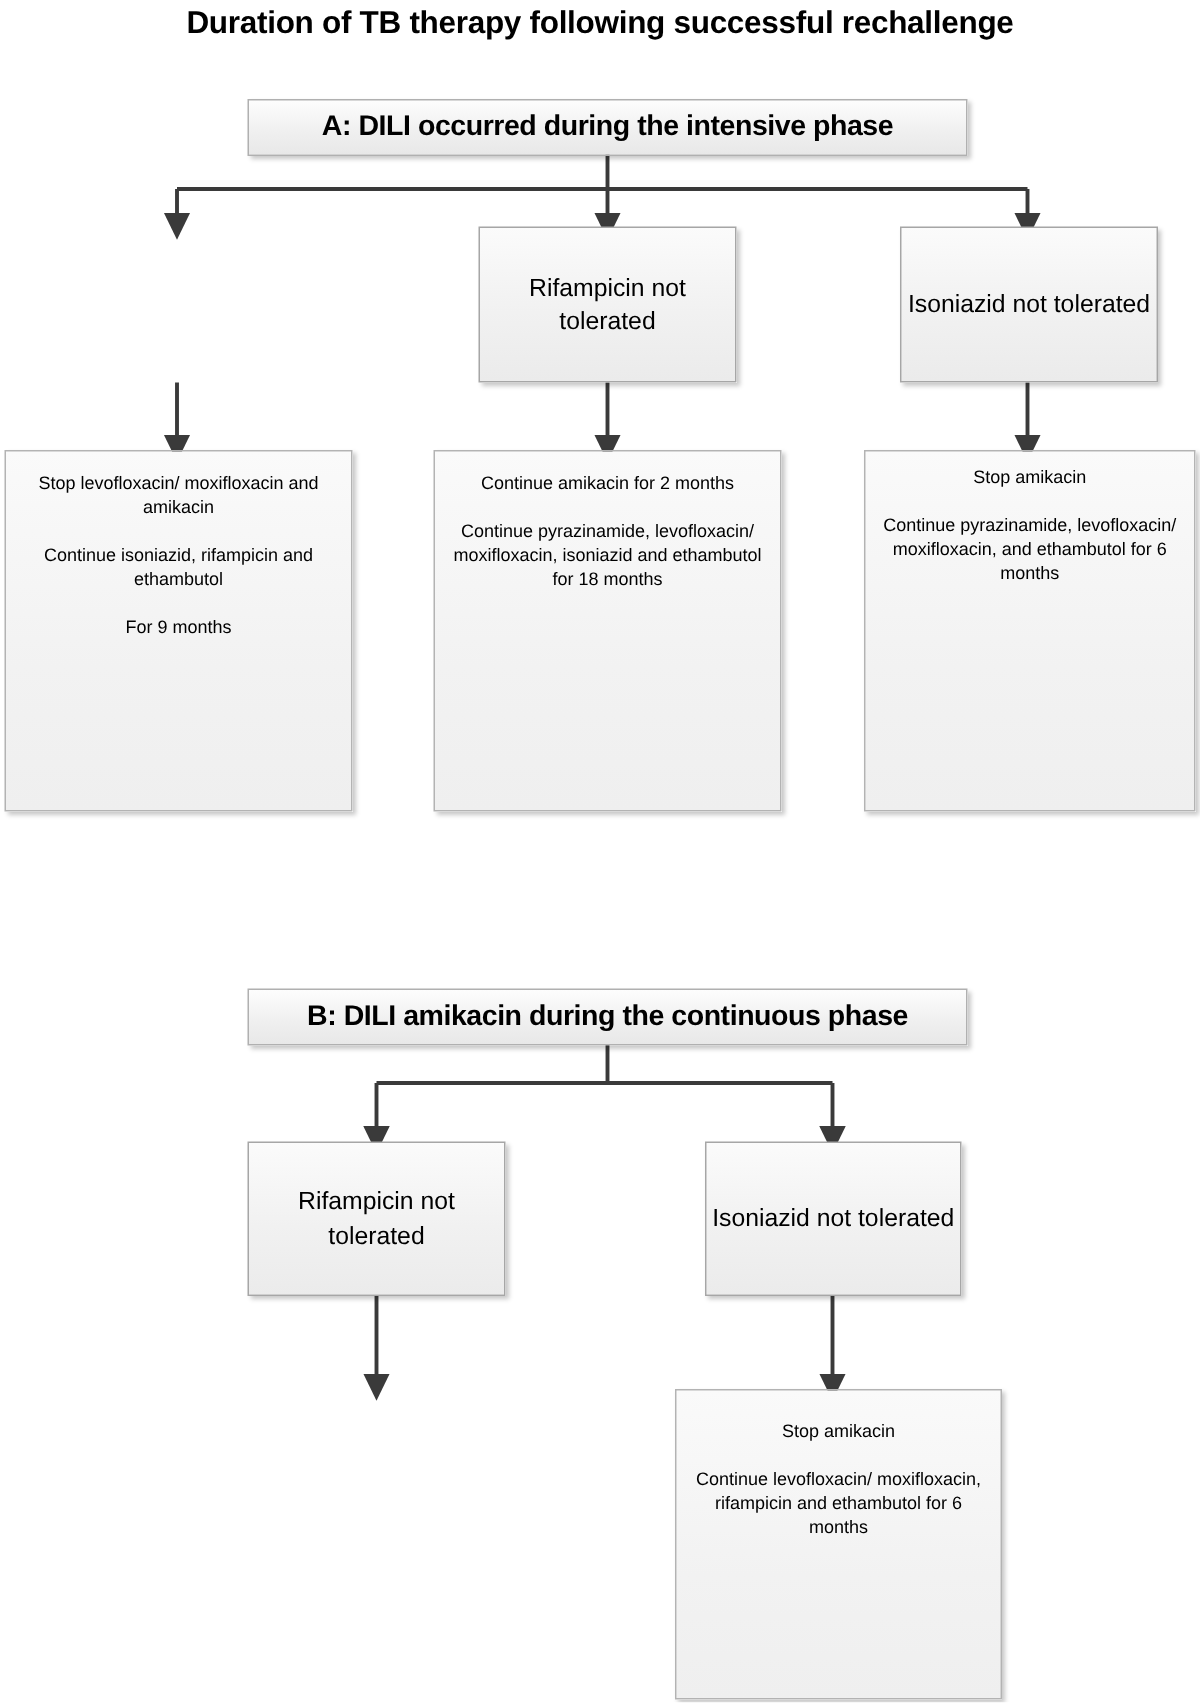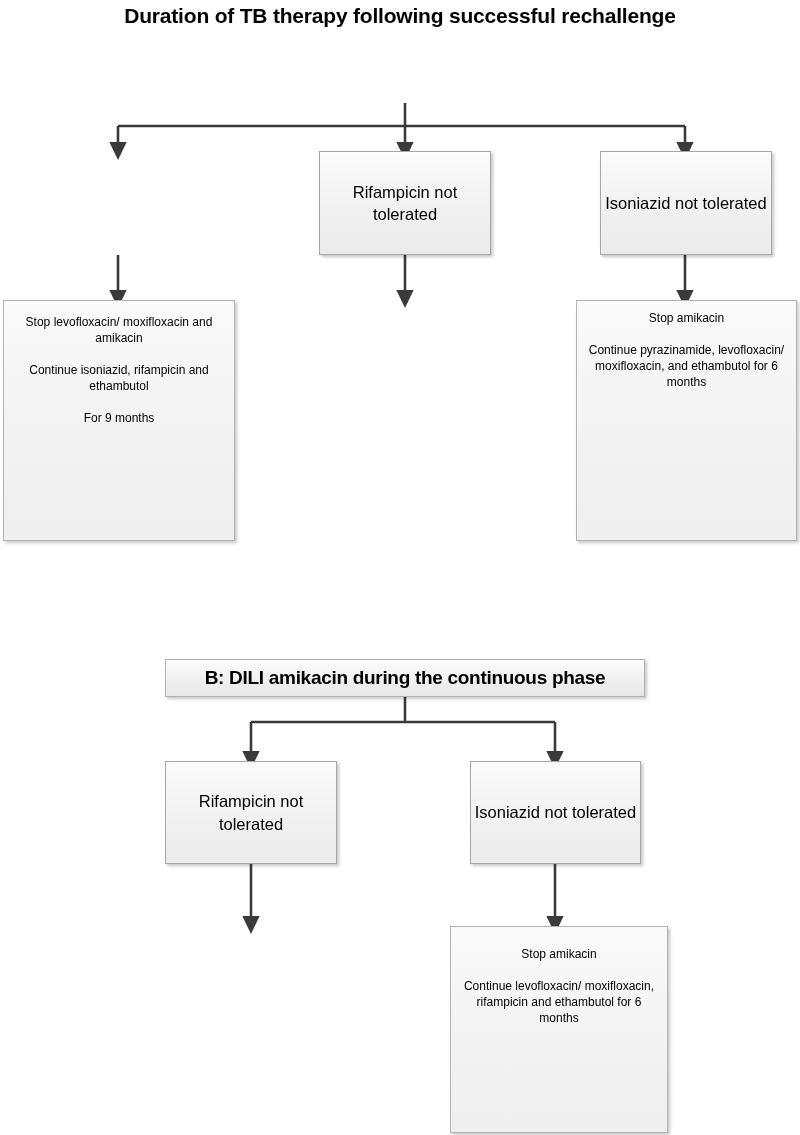--- a/index.html
+++ b/index.html
@@ -125,38 +125,46 @@
       <path d="M251,722 L555,722"></path>
 
       <path d="M251,722 L251,759" marker-end="url(#arrowhead)"></path>
       <path d="M555,722 L555,759" marker-end="url(#arrowhead)"></path>
 
       <path d="M251,864 L251,924" marker-end="url(#arrowhead)"></path>
       <path d="M555,864 L555,924" marker-end="url(#arrowhead)"></path>
     </g>
   </svg>
 
+  <div class="node phase-header" style="left:165px; top:66px; width:480px; height:38px;">
+    <div class="node-text">A: DILI occurred during the intensive phase</div>
+  </div>
 
 
   <div class="node condition-box" style="left:319px; top:151px; width:172px; height:104px;">
     <div class="node-text">Rifampicin not tolerated</div>
   </div>
 
   <div class="node condition-box" style="left:600px; top:151px; width:172px; height:104px;">
     <div class="node-text">Isoniazid not tolerated</div>
   </div>
 
   <div class="node treatment-box pad-top-14" style="left:3px; top:300px; width:232px; height:241px;">
     <div class="node-text">Stop levofloxacin/ moxifloxacin and amikacin
 
 Continue isoniazid, rifampicin and ethambutol
 
 For 9 months</div>
   </div>
 
+  <div class="node treatment-box pad-top-14" style="left:289px; top:300px; width:232px; height:241px;">
+    <div class="node-text">Continue amikacin for 2 months
+
+Continue pyrazinamide, levofloxacin/ moxifloxacin, isoniazid and ethambutol for 18 months</div>
+  </div>
 
   <div class="node treatment-box pad-top-10" style="left:576px; top:300px; width:221px; height:241px;">
     <div class="node-text">Stop amikacin
 
 Continue pyrazinamide, levofloxacin/ moxifloxacin,  and ethambutol for 6 months</div>
   </div>
 
   <div class="node phase-header" style="left:165px; top:659px; width:480px; height:38px;">
     <div class="node-text">B: DILI amikacin during the continuous phase</div>
   </div>

